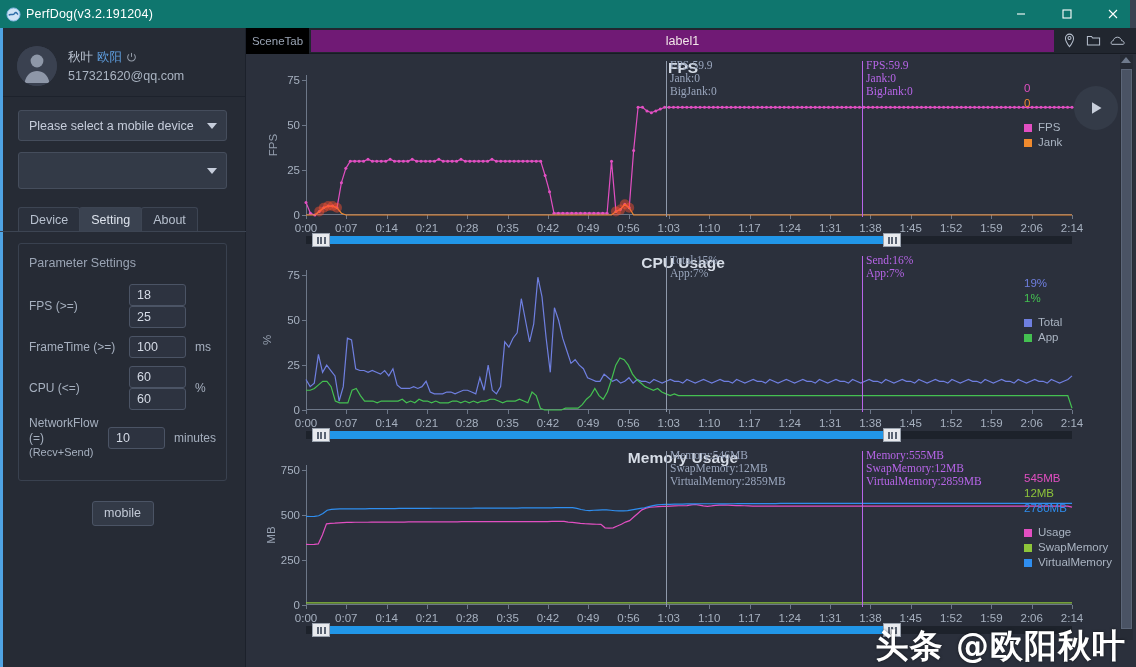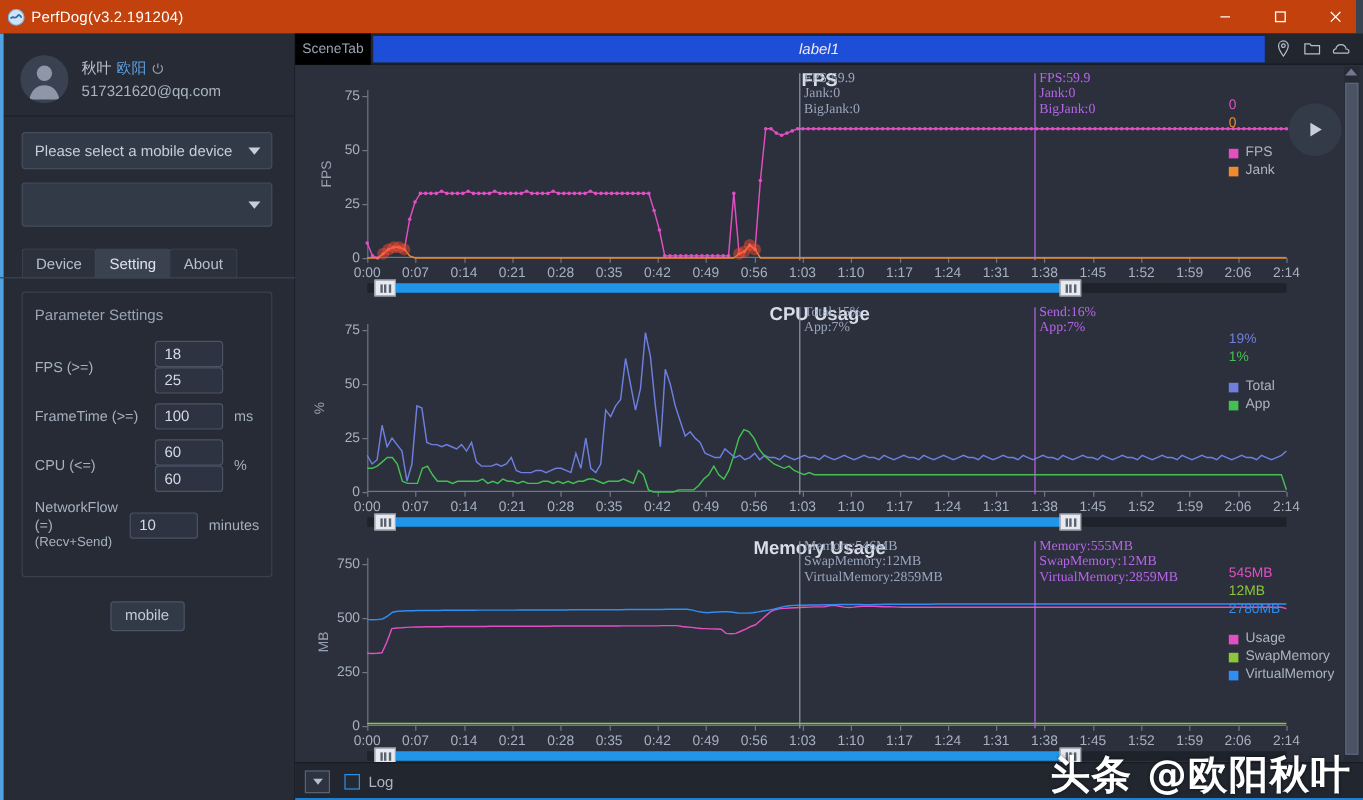--- a/index.html
+++ b/index.html
@@ -2,21 +2,21 @@
 <html><head>
 <meta charset="utf-8">
 <style>
   * { box-sizing: border-box; margin:0; padding:0; }
   html,body { width:1136px; height:667px; overflow:hidden; background:#2b2f3b;
     font-family:"Liberation Sans", sans-serif; }
   .app { position:relative; width:1136px; height:667px; background:#2b303c; }
 
   
   .titlebar { position:absolute; left:0; top:0; width:1136px; height:28px;
-    background:#c2410c; display:flex; align-items:center; }
+    background:#0f766e; display:flex; align-items:center; }
   .tb-icon { width:26px; height:28px; display:flex; align-items:center; justify-content:center; }
   .tb-icon svg { display:block; }
   .tb-title { color:#ffffff; font-size:12.5px; letter-spacing:.2px; }
   .tb-spacer { flex:1; }
   .tb-btn { width:46px; height:28px; display:flex; align-items:center; justify-content:center;
     color:#fff; font-size:13px; }
   .tb-edge { position:absolute; right:0; top:0; width:6px; height:28px; background:#3a4352; }
 
   
   .left { position:absolute; left:0; top:28px; width:246px; height:639px;
@@ -64,22 +64,22 @@
     border:1px solid #4b5465; border-radius:3px; color:#c3cad7; font-size:12.5px;
     display:flex; align-items:center; justify-content:center; }
 
   
   .main { position:absolute; left:246px; top:28px; width:890px; height:639px; background:#2b303c; }
 
   .toolbar { position:relative; height:26px; background:#21262f; display:flex; align-items:center;
     border-bottom:1px solid #171b23; }
   .scenetab { width:63px; height:26px; display:flex; align-items:center; justify-content:center;
     color:#9aa4b4; font-size:11.5px; background:#000000; }
-  .labelbar { flex:1; height:22px; margin:0 2px; background:#1d4ed8; display:flex;
-    align-items:center; justify-content:center; color:#f2e7e9; font-size:12.5px;font-style:italic; }
+  .labelbar { flex:1; height:22px; margin:0 2px; background:#701a75; display:flex;
+    align-items:center; justify-content:center; color:#f2e7e9; font-size:12.5px; }
   .tb-icons { display:flex; align-items:center; gap:9px; padding:0 10px 0 6px; }
   .tb-icons svg { display:block; }
 
   .charts { position:absolute; left:0; top:27px; width:874px; height:585px; }
   .chart { position:relative; width:874px; height:195px; }
   .chart-title { position:absolute; left:0; right:0; top:4px; text-align:center;
     color:#d7dde7; font-size:15.5px; font-weight:bold; }
   .plot { position:absolute; left:60px; top:20px; width:766px; height:140px; }
   .ylabel { position:absolute; left:16px; top:50%; transform:translateY(-50%) rotate(-90deg);
     color:#97a1b1; font-size:11.5px; transform-origin:center; white-space:nowrap; }
@@ -804,26 +804,16 @@
       <svg width="18" height="18" viewBox="0 0 18 18">
           <path d="M5 3.2l9.5 5.8L5 14.8z" fill="#c8cfdb"></path>
         </svg>
     </div>
 
     <div class="vscroll">
       <div class="up"></div>
       <div class="thumb"></div>
     </div>
 
-    <div class="bottom">
-      <div class="dd-btn">
-        <span class="c"></span>
-      </div>
-      <div class="logwrap">
-        <span class="cb"></span>
-        <span class="loglabel">Log</span>
-      </div>
-      <div class="bot-accent"></div>
-    </div>
 
     <div class="watermark">头条 @欧阳秋叶</div>
   </div>
 </div>
 
 </body></html>

